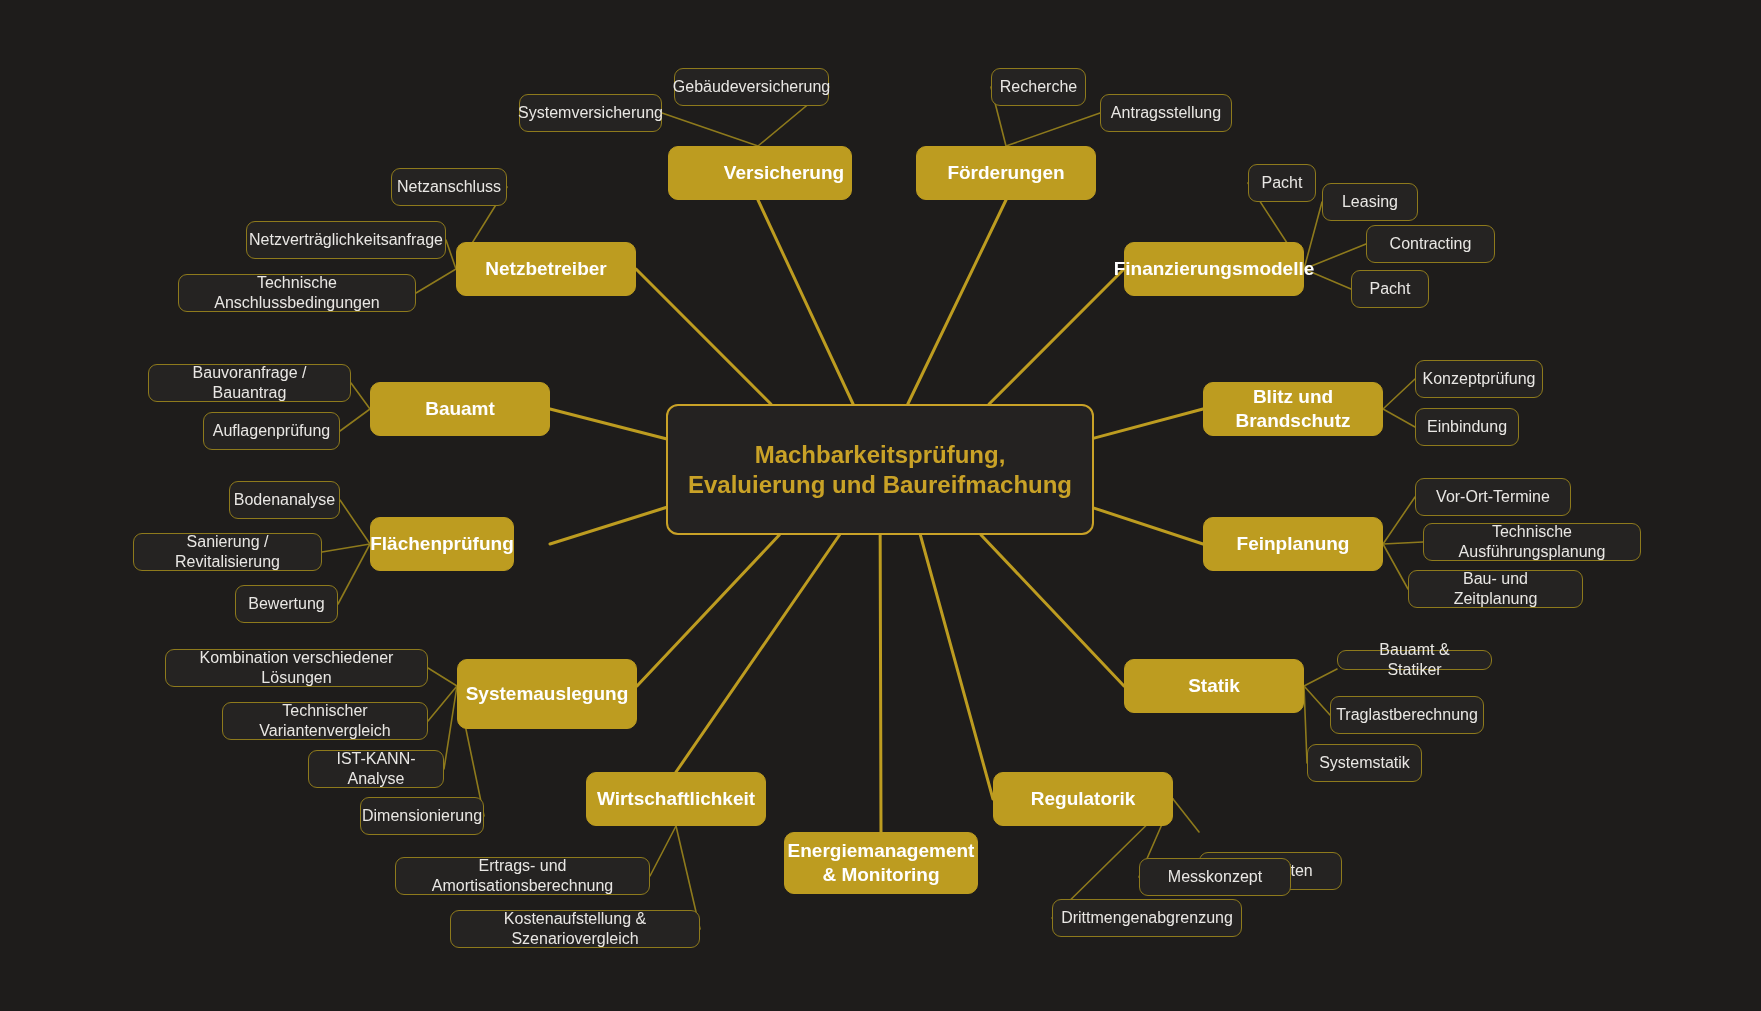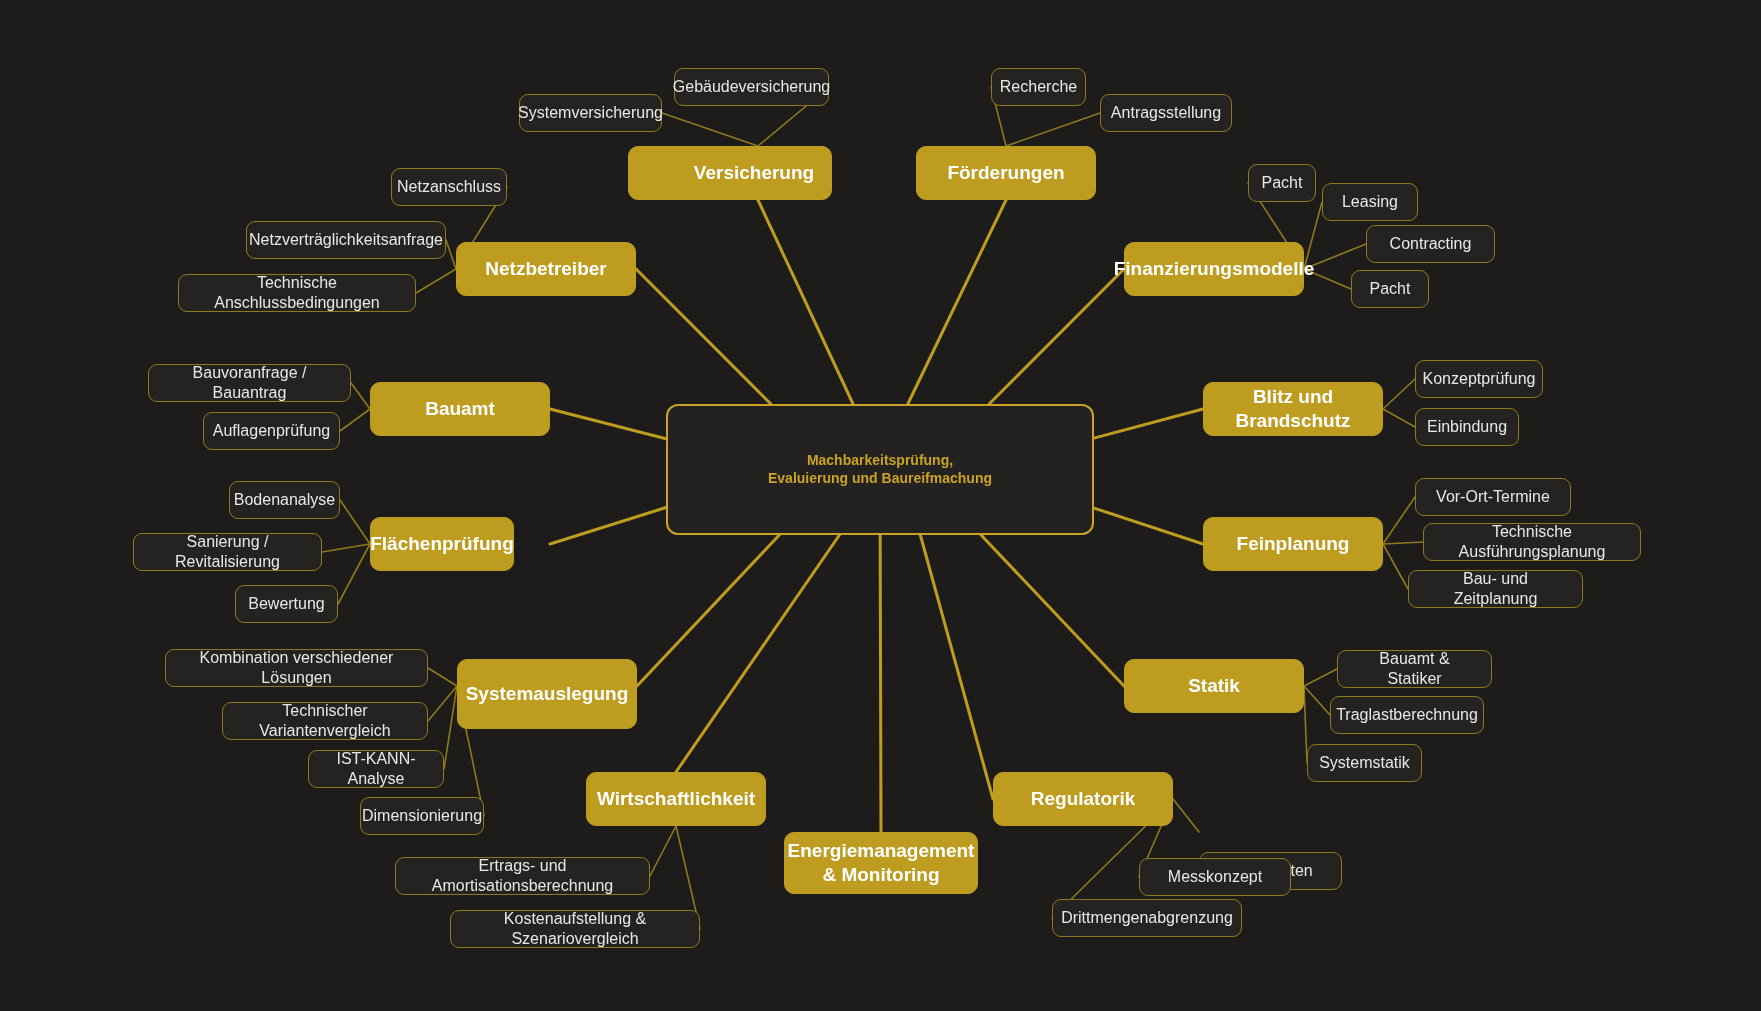--- a/index.html
+++ b/index.html
@@ -12,21 +12,21 @@
 
   .node{
     position:absolute;box-sizing:border-box;
     display:flex;align-items:center;justify-content:center;
     text-align:center;border-radius:9px;
     white-space:pre-line;line-height:1.25;
   }
   
   .node.root{
     background:#242221;border:2px solid #c9a227;
-    color:#c9a227;font-weight:bold;font-size:14px;
+    color:#c9a227;font-weight:bold;font-size:24px;
     border-radius:12px;
   }
   
   .node.branch{
     background:#bd9c20;border:1px solid #bd9c20;
     color:#ffffff;font-weight:bold;font-size:19px;
     border-radius:10px;
   }
   
   .node.leaf{
@@ -85,21 +85,21 @@
         <line x1="989.1122194513716" y1="404" x2="1124" y2="269" stroke="#bd9c20" stroke-width="3"></line>
         <line x1="1304" y1="269" x2="1248" y2="183" stroke="#8e7a1c" stroke-width="1.6"></line>
         <line x1="1304" y1="269" x2="1322" y2="202" stroke="#8e7a1c" stroke-width="1.6"></line>
         <line x1="1304" y1="269" x2="1366" y2="244" stroke="#8e7a1c" stroke-width="1.6"></line>
         <line x1="1304" y1="269" x2="1351" y2="289" stroke="#8e7a1c" stroke-width="1.6"></line>
       </g>
   </svg>
   <div id="nodes">
       <div class="node root" style="left: 666px; top: 404px; width: 428px; height: 131px;">Machbarkeitsprüfung,
 Evaluierung und Baureifmachung</div>
-      <div class="node branch" style="left: 628px; top: 146px; width: 204px; height: 54px; padding-left: 48px;">Versicherung</div>
+      <div class="node branch" style="left: 668px; top: 146px; width: 184px; height: 54px; padding-left: 48px;">Versicherung</div>
       <div class="node leaf" style="left: 519px; top: 94px; width: 143px; height: 38px;">Systemversicherung</div>
       <div class="node leaf" style="left: 674px; top: 68px; width: 155px; height: 38px;">Gebäudeversicherung</div>
       <div class="node branch" style="left: 916px; top: 146px; width: 180px; height: 54px;">Förderungen</div>
       <div class="node leaf" style="left: 991px; top: 68px; width: 95px; height: 38px;">Recherche</div>
       <div class="node leaf" style="left: 1100px; top: 94px; width: 132px; height: 38px;">Antragsstellung</div>
       <div class="node branch" style="left: 456px; top: 242px; width: 180px; height: 54px;">Netzbetreiber</div>
       <div class="node leaf" style="left: 391px; top: 168px; width: 116px; height: 38px;">Netzanschluss</div>
       <div class="node leaf" style="left: 246px; top: 221px; width: 200px; height: 38px;">Netzverträglichkeitsanfrage</div>
       <div class="node leaf" style="left: 178px; top: 274px; width: 238px; height: 38px;">Technische Anschlussbedingungen</div>
       <div class="node branch" style="left: 370px; top: 382px; width: 180px; height: 54px;">Bauamt</div>
@@ -117,21 +117,21 @@
       <div class="node branch" style="left: 586px; top: 772px; width: 180px; height: 54px;">Wirtschaftlichkeit</div>
       <div class="node leaf" style="left: 395px; top: 857px; width: 255px; height: 38px;">Ertrags- und Amortisationsberechnung</div>
       <div class="node leaf" style="left: 450px; top: 910px; width: 250px; height: 38px;">Kostenaufstellung &amp; Szenariovergleich</div>
       <div class="node branch" style="left: 784px; top: 832px; width: 194px; height: 62px;">Energiemanagement
 &amp; Monitoring</div>
       <div class="node branch" style="left: 993px; top: 772px; width: 180px; height: 54px;">Regulatorik</div>
       <div class="node leaf" style="left: 1199px; top: 852px; width: 143px; height: 38px;">Vorschriften</div>
       <div class="node leaf" style="left: 1139px; top: 858px; width: 152px; height: 38px;">Messkonzept</div>
       <div class="node leaf" style="left: 1052px; top: 899px; width: 190px; height: 38px;">Drittmengenabgrenzung</div>
       <div class="node branch" style="left: 1124px; top: 659px; width: 180px; height: 54px;">Statik</div>
-      <div class="node leaf" style="left: 1337px; top: 650px; width: 155px; height: 38px;">Bauamt &amp; Statiker</div>
+      <div class="node leaf" style="left: 1337px; top: 650px; width: 155px; height: 20px;">Bauamt &amp; Statiker</div>
       <div class="node leaf" style="left: 1330px; top: 696px; width: 154px; height: 38px;">Traglastberechnung</div>
       <div class="node leaf" style="left: 1307px; top: 744px; width: 115px; height: 38px;">Systemstatik</div>
       <div class="node branch" style="left: 1203px; top: 517px; width: 180px; height: 54px;">Feinplanung</div>
       <div class="node leaf" style="left: 1415px; top: 478px; width: 156px; height: 38px;">Vor-Ort-Termine</div>
       <div class="node leaf" style="left: 1423px; top: 523px; width: 218px; height: 38px;">Technische Ausführungsplanung</div>
       <div class="node leaf" style="left: 1408px; top: 570px; width: 175px; height: 38px;">Bau- und Zeitplanung</div>
       <div class="node branch" style="left: 1203px; top: 382px; width: 180px; height: 54px;">Blitz und Brandschutz</div>
       <div class="node leaf" style="left: 1415px; top: 360px; width: 128px; height: 38px;">Konzeptprüfung</div>
       <div class="node leaf" style="left: 1415px; top: 408px; width: 104px; height: 38px;">Einbindung</div>
       <div class="node branch" style="left: 1124px; top: 242px; width: 180px; height: 54px;">Finanzierungsmodelle</div>

